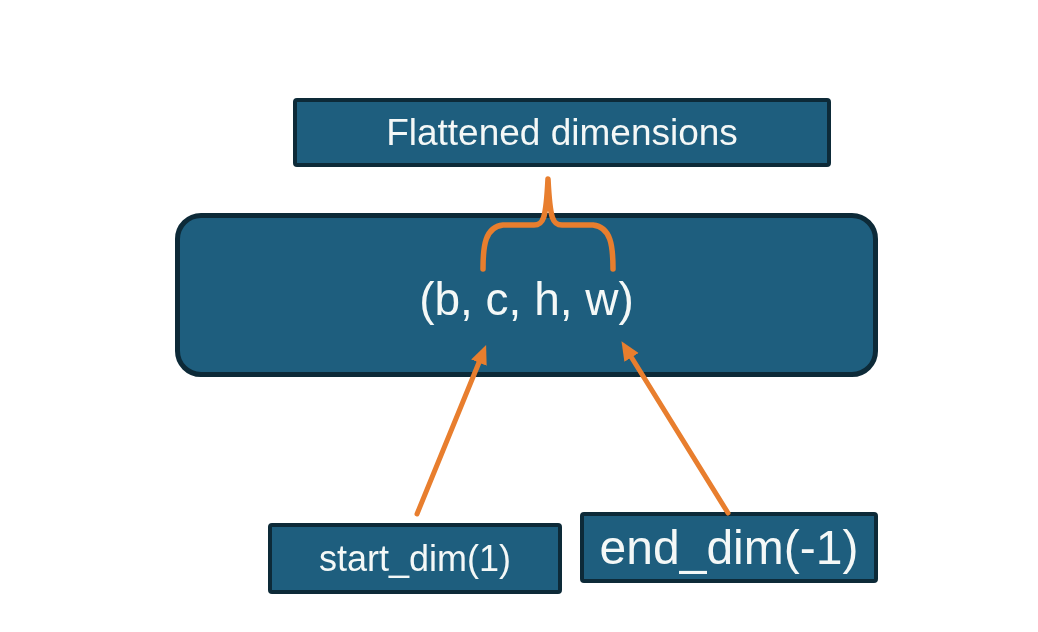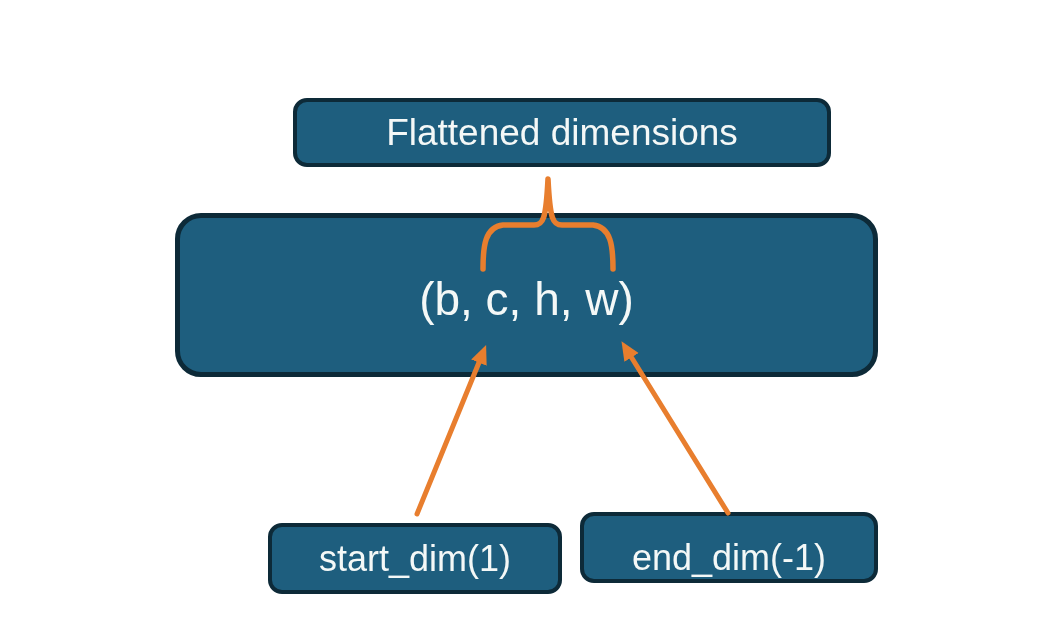--- a/index.html
+++ b/index.html
@@ -19,21 +19,21 @@
     position: relative;
     width: 1038px;
     height: 632px;
     background: var(--canvas-bg);
     overflow: hidden;
   }
   .node {
     position: absolute;
     background: var(--node-fill);
     border: 4px solid var(--node-border);
-    border-radius: 14px;
+    border-radius: 4px;
     color: var(--label-text);
     display: flex;
     align-items: center;
     justify-content: center;
     text-align: center;
     white-space: nowrap;
   }
   .node-flattened {
     left: 293px; top: 98px;
     width: 538px; height: 69px;
@@ -49,22 +49,21 @@
   }
   .node-startdim {
     left: 268px; top: 511px;
     width: 294px; height: 71px;
     font-size: 36px;
     margin-top: 12px;
   }
   .node-enddim {
     left: 580px; top: 512px;
     width: 298px; height: 71px;
-    font-size: 36px;
-    align-items: flex-end;
+    font-size: 48px;
   }
   .connector-layer {
     position: absolute;
     left: 0; top: 0;
     width: 1038px; height: 632px;
     pointer-events: none;
   }
 </style>
 </head>
 <body>

